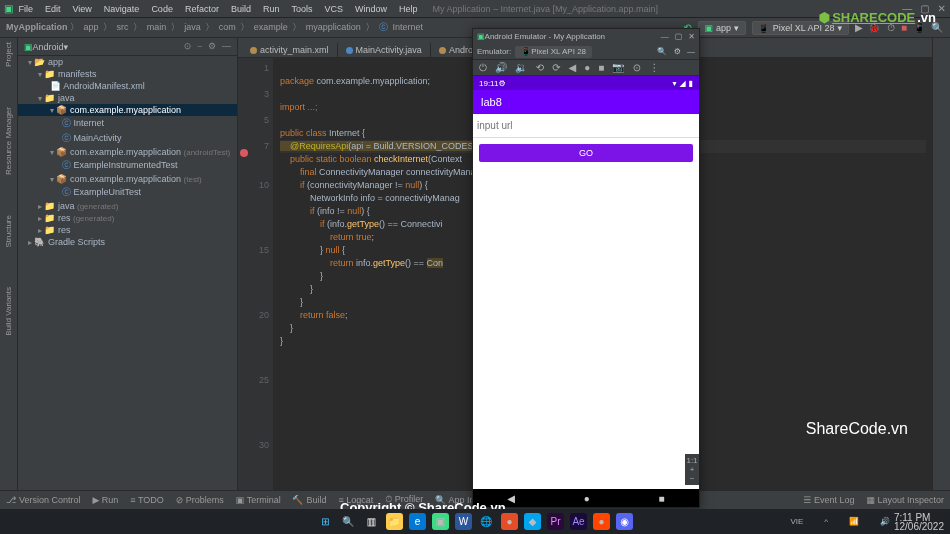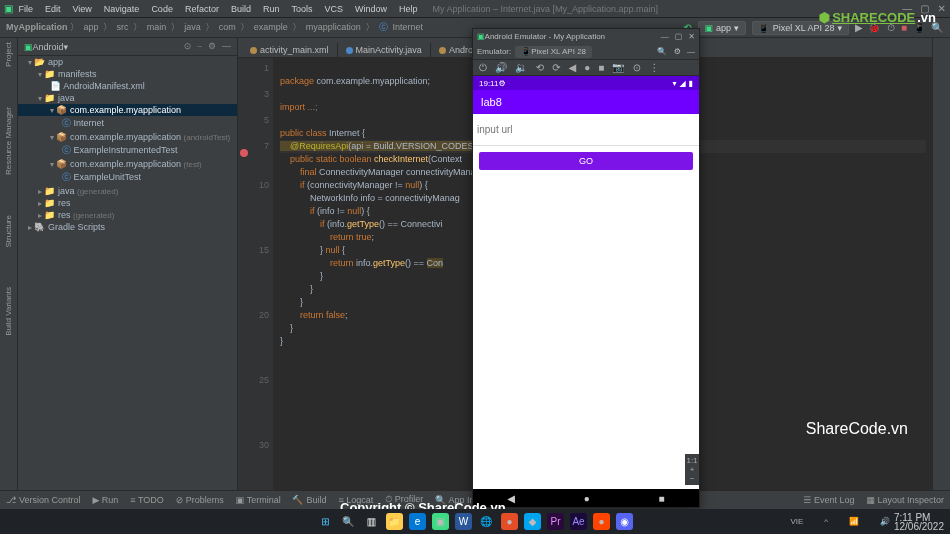--- a/index.html
+++ b/index.html
@@ -77,21 +77,21 @@
 .emu-bar { height: 16px; background: #3c3f41; display: flex; align-items: center; padding: 0 4px; font-size: 8px; color: #bbb; border-bottom: 1px solid #2a2a2a; gap: 4px; }
 .emu-bar .pill { background: #4b4e50; padding: 0 6px; border-radius: 2px; height: 12px; display: flex; align-items: center; }
 .emu-bar .sp { margin-left: auto; display: flex; gap: 6px; }
 .emu-toolbar { height: 16px; background: #3c3f41; display: flex; align-items: center; gap: 8px; padding: 0 6px; color: #aaa; font-size: 10px; border-bottom: 1px solid #2a2a2a; }
 .emu-toolbar span { cursor: pointer; }
 
 .phone { flex: 1; background: #fff; display: flex; flex-direction: column; position: relative; }
 .statusbar { height: 14px; background: #5a00d6; color: #fff; font-size: 8px; display: flex; align-items: center; padding: 0 6px; }
 .statusbar .r { margin-left: auto; display: flex; gap: 3px; }
 .appbar { height: 24px; background: #6f00ff; color: #fff; font-size: 11px; font-weight: 500; display: flex; align-items: center; padding: 0 8px; }
-.inputrow { height: 32px; border-bottom: 1px solid #ddd; padding: 0 4px; display: flex; align-items: center; }
+.inputrow { height: 24px; border-bottom: 1px solid #ddd; padding: 0 4px; display: flex; align-items: center; }
 .inputrow input { border: none; width: 100%; font-size: 10px; outline: none; color: #999; background: transparent; }
 .gobtn { margin: 6px 6px 0; height: 18px; background: #7c14e8; color: #fff; font-size: 9px; display: flex; align-items: center; justify-content: center; border-radius: 2px; cursor: pointer; }
 .navkeys { height: 18px; background: #000; display: flex; justify-content: space-around; align-items: center; color: #ccc; font-size: 10px; margin-top: auto; }
 .zoomctl { position: absolute; right: 0; bottom: 22px; width: 14px; background: #3c3f41; color: #aaa; font-size: 8px; text-align: center; padding:2px 0;}
 
 
 .wm-logo { position: absolute; right: 14px; top: 10px; color: #fff; font-size: 13px; font-weight: bold; display: flex; align-items: center; gap:2px; }
 .wm-logo .g { color: #7bc043; text-decoration: underline; }
 .wm-text { position: absolute; right: 42px; top: 420px; color: #fff; font-size: 16px; font-weight: 500; }
 .wm-copy { position: absolute; left: 340px; top: 500px; color: #fff; font-size: 13px; font-weight: 700; }
@@ -176,27 +176,28 @@
           <span>—</span>
         </span>
     </div>
     <ul>
       <li class="caret folder">📂 <span>app</span></li>
       <li class="indent1 caret folder">📁 <span>manifests</span></li>
       <li class="indent2 jfile">📄 <span>AndroidManifest.xml</span></li>
       <li class="indent1 caret folder">📁 <span>java</span></li>
       <li class="indent2 caret folder sel">📦 <span>com.example.myapplication</span></li>
       <li class="indent3 jfile"><span style="color:#4a88c7;">ⓒ</span> <span>Internet</span></li>
+      <li class="indent3 jfile"><span style="color:#4a88c7;">ⓒ</span> <span>MainActivity</span></li>
       <li class="indent2 caret folder">📦 <span>com.example.myapplication</span> <span class="dim">(androidTest)</span></li>
       <li class="indent3 jfile"><span style="color:#4a88c7;">ⓒ</span> <span>ExampleInstrumentedTest</span></li>
       <li class="indent2 caret folder">📦 <span>com.example.myapplication</span> <span class="dim">(test)</span></li>
       <li class="indent3 jfile"><span style="color:#4a88c7;">ⓒ</span> <span>ExampleUnitTest</span></li>
       <li class="indent1 caretc folder">📁 <span>java</span> <span class="dim">(generated)</span></li>
+      <li class="indent1 caretc folder">📁 <span>res</span> <span class="dim">(generated)</span></li>
       <li class="indent1 caretc folder">📁 <span>res</span></li>
-      <li class="indent1 caretc folder">📁 <span>res</span> <span class="dim">(generated)</span></li>
       <li class="caretc folder">🐘 <span>Gradle Scripts</span></li>
     </ul>
   </div>
 
   <div class="editor">
     <div class="tabs">
       <div class="tab">
           <span class="dot x"></span>
           <span>activity_main.xml</span>
         </div>

